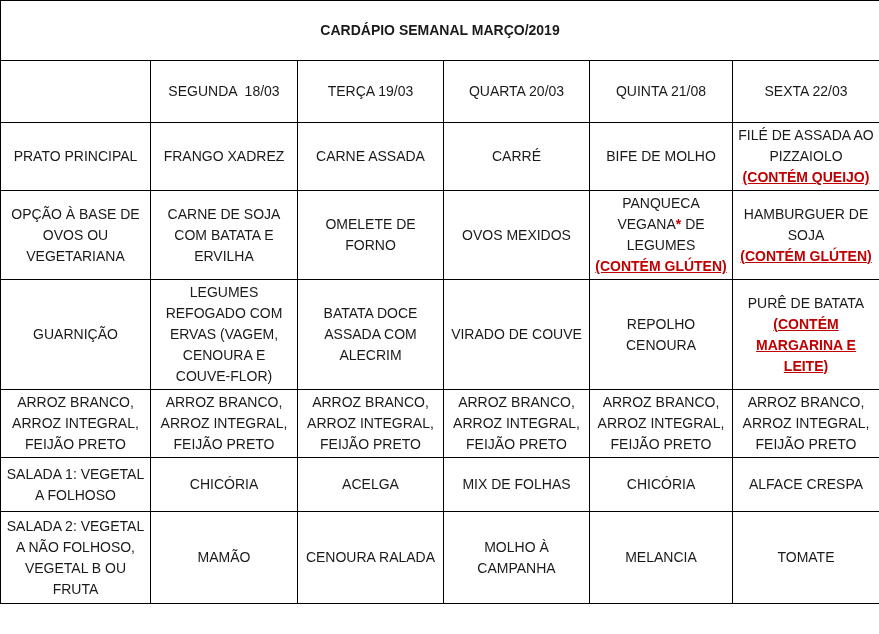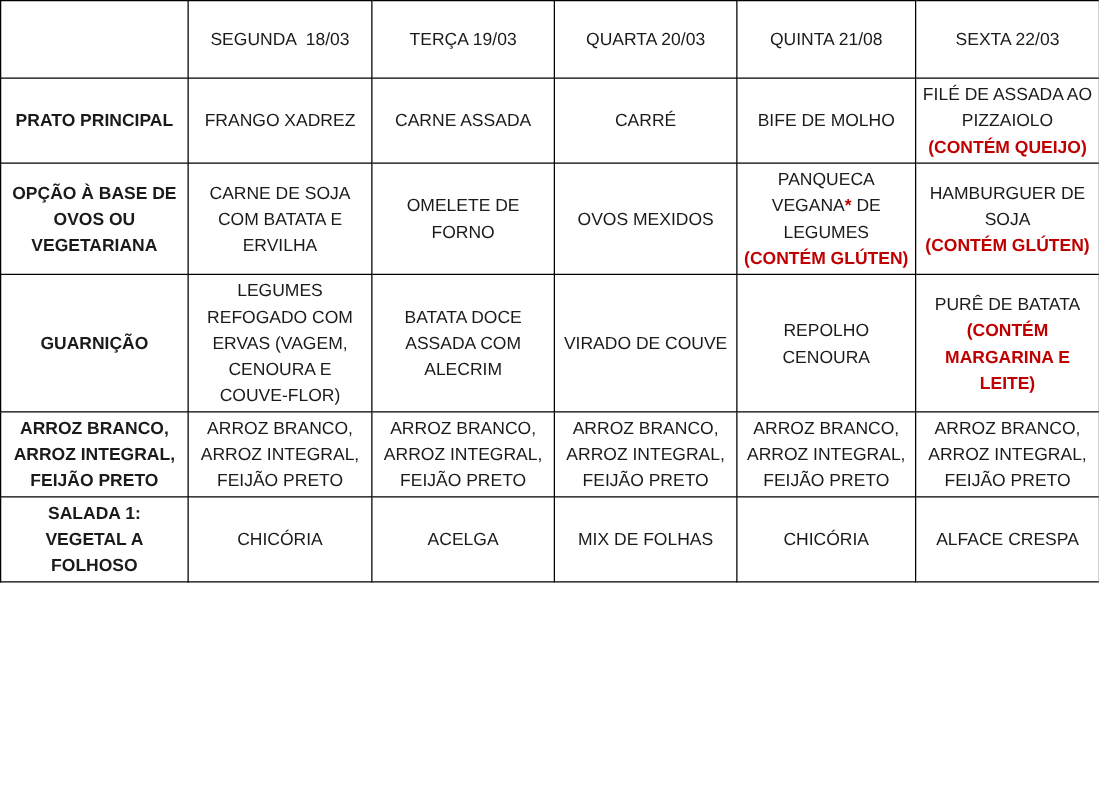--- a/index.html
+++ b/index.html
@@ -35,25 +35,25 @@
     font-weight: bold;
     font-size: 15px;
     color: #000000;
   }
   th.day-head {
     font-weight: normal;
     color: #000000;
     white-space: pre-wrap;
   }
   td.row-label {
-    font-weight: bold;
+    font-weight: normal;
     color: #000000;
   }
   .red { color: #C00000; font-weight: bold; }
-  .rednote { display: block; color: #C00000; font-weight: bold; }
+  .rednote { display: block; color: #C00000; font-weight: bold; text-decoration: underline; }
   tr.r-title    { height: 60px; }
   tr.r-header   { height: 62px; }
   tr.r-prato    { height: 58px; }
   tr.r-opcao    { height: 62px; }
   tr.r-guarn    { height: 78px; }
   tr.r-arroz    { height: 65px; }
   tr.r-salada1  { height: 54px; }
   tr.r-salada2  { height: 92px; }
 </style>
 </head>
@@ -64,20 +64,23 @@
     <colgroup>
       <col style="width:150px">
         <col style="width:147px">
         <col style="width:146px">
       <col style="width:146px">
         <col style="width:143px">
         <col style="width:147px">
     </colgroup>
 
     <tbody>
+        <tr class="r-title">
+      <td class="title-cell" colspan="6">CARDÁPIO SEMANAL MARÇO/2019</td>
+    </tr>
 
     <tr class="r-header">
       <td></td>
       <th class="day-head">SEGUNDA  18/03</th>
       <th class="day-head">TERÇA 19/03</th>
       <th class="day-head">QUARTA 20/03</th>
       <th class="day-head">QUINTA 21/08</th>
       <th class="day-head">SEXTA 22/03</th>
     </tr>
 
@@ -132,17 +135,25 @@
 
     <tr class="r-salada1">
       <td class="row-label">SALADA 1: VEGETAL A FOLHOSO</td>
       <td><span>CHICÓRIA</span></td>
       <td><span>ACELGA</span></td>
       <td><span>MIX DE FOLHAS</span></td>
       <td><span>CHICÓRIA</span></td>
       <td><span>ALFACE CRESPA</span></td>
     </tr>
 
+    <tr class="r-salada2">
+      <td class="row-label">SALADA 2: VEGETAL A NÃO FOLHOSO, VEGETAL B OU FRUTA</td>
+      <td><span>MAMÃO</span></td>
+      <td><span>CENOURA RALADA</span></td>
+      <td><span>MOLHO À CAMPANHA</span></td>
+      <td><span>MELANCIA</span></td>
+      <td><span>TOMATE</span></td>
+    </tr>
 
   </tbody>
     </table>
 
 </div>
 
 </body></html>

